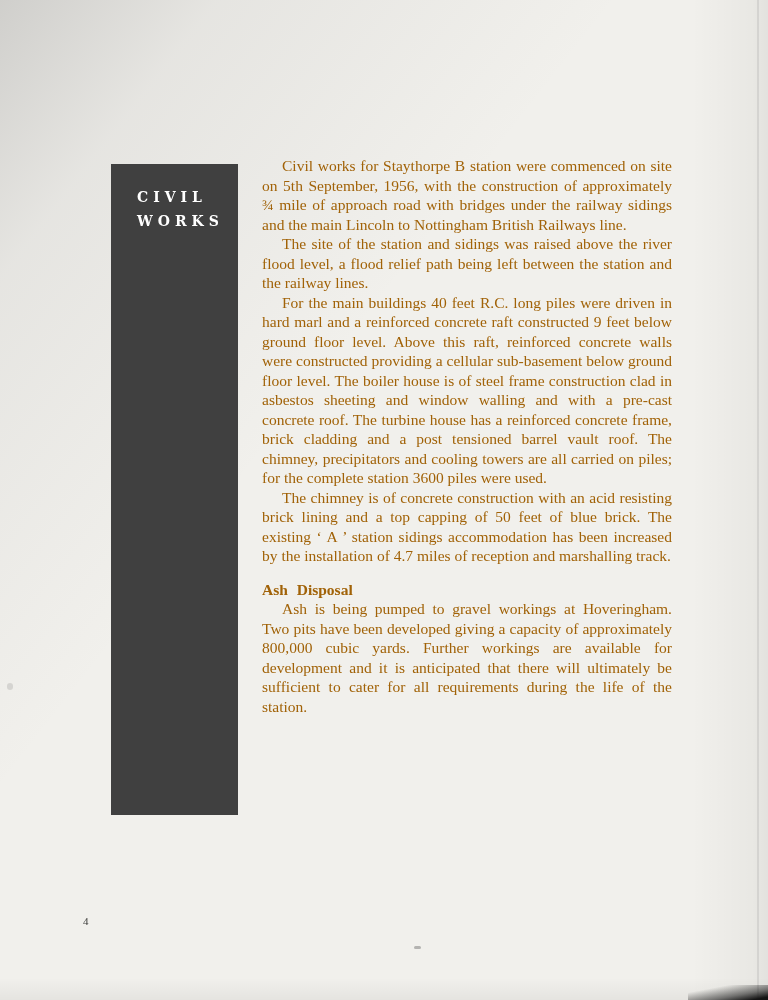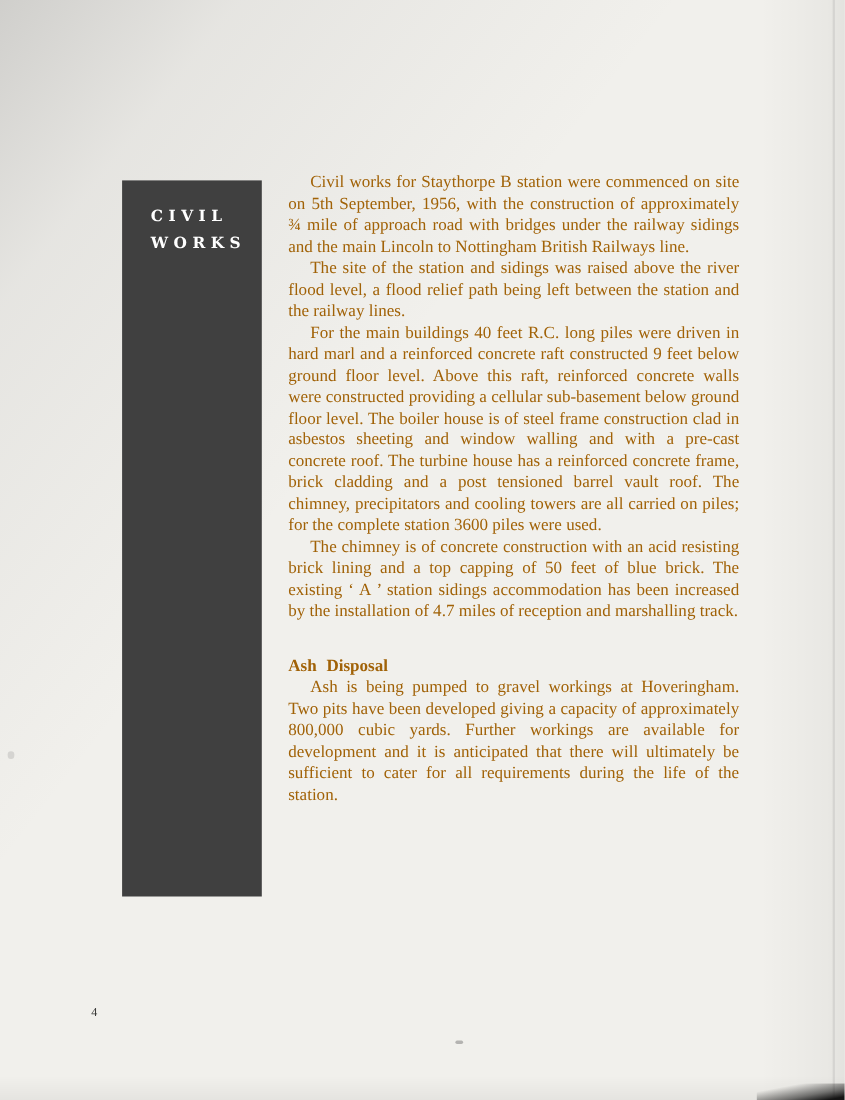--- a/index.html
+++ b/index.html
@@ -101,21 +101,21 @@
     color: #2e2d2b;
     font-size: 15.5px;
     line-height: 19.5px;
     text-align: justify;
   }
   .text-col p {
     margin: 0;
     text-indent: 20px;
   }
   .text-col h3 {
-    margin: 30px 0 0 0;
+    margin: 14px 0 0 0;
     font-size: 15.5px;
     line-height: 19.5px;
     font-weight: bold;
     word-spacing: 5px;
   }
   .page-number {
     position: absolute;
     left: 83px;
     top: 915px;
     font-size: 11px;

